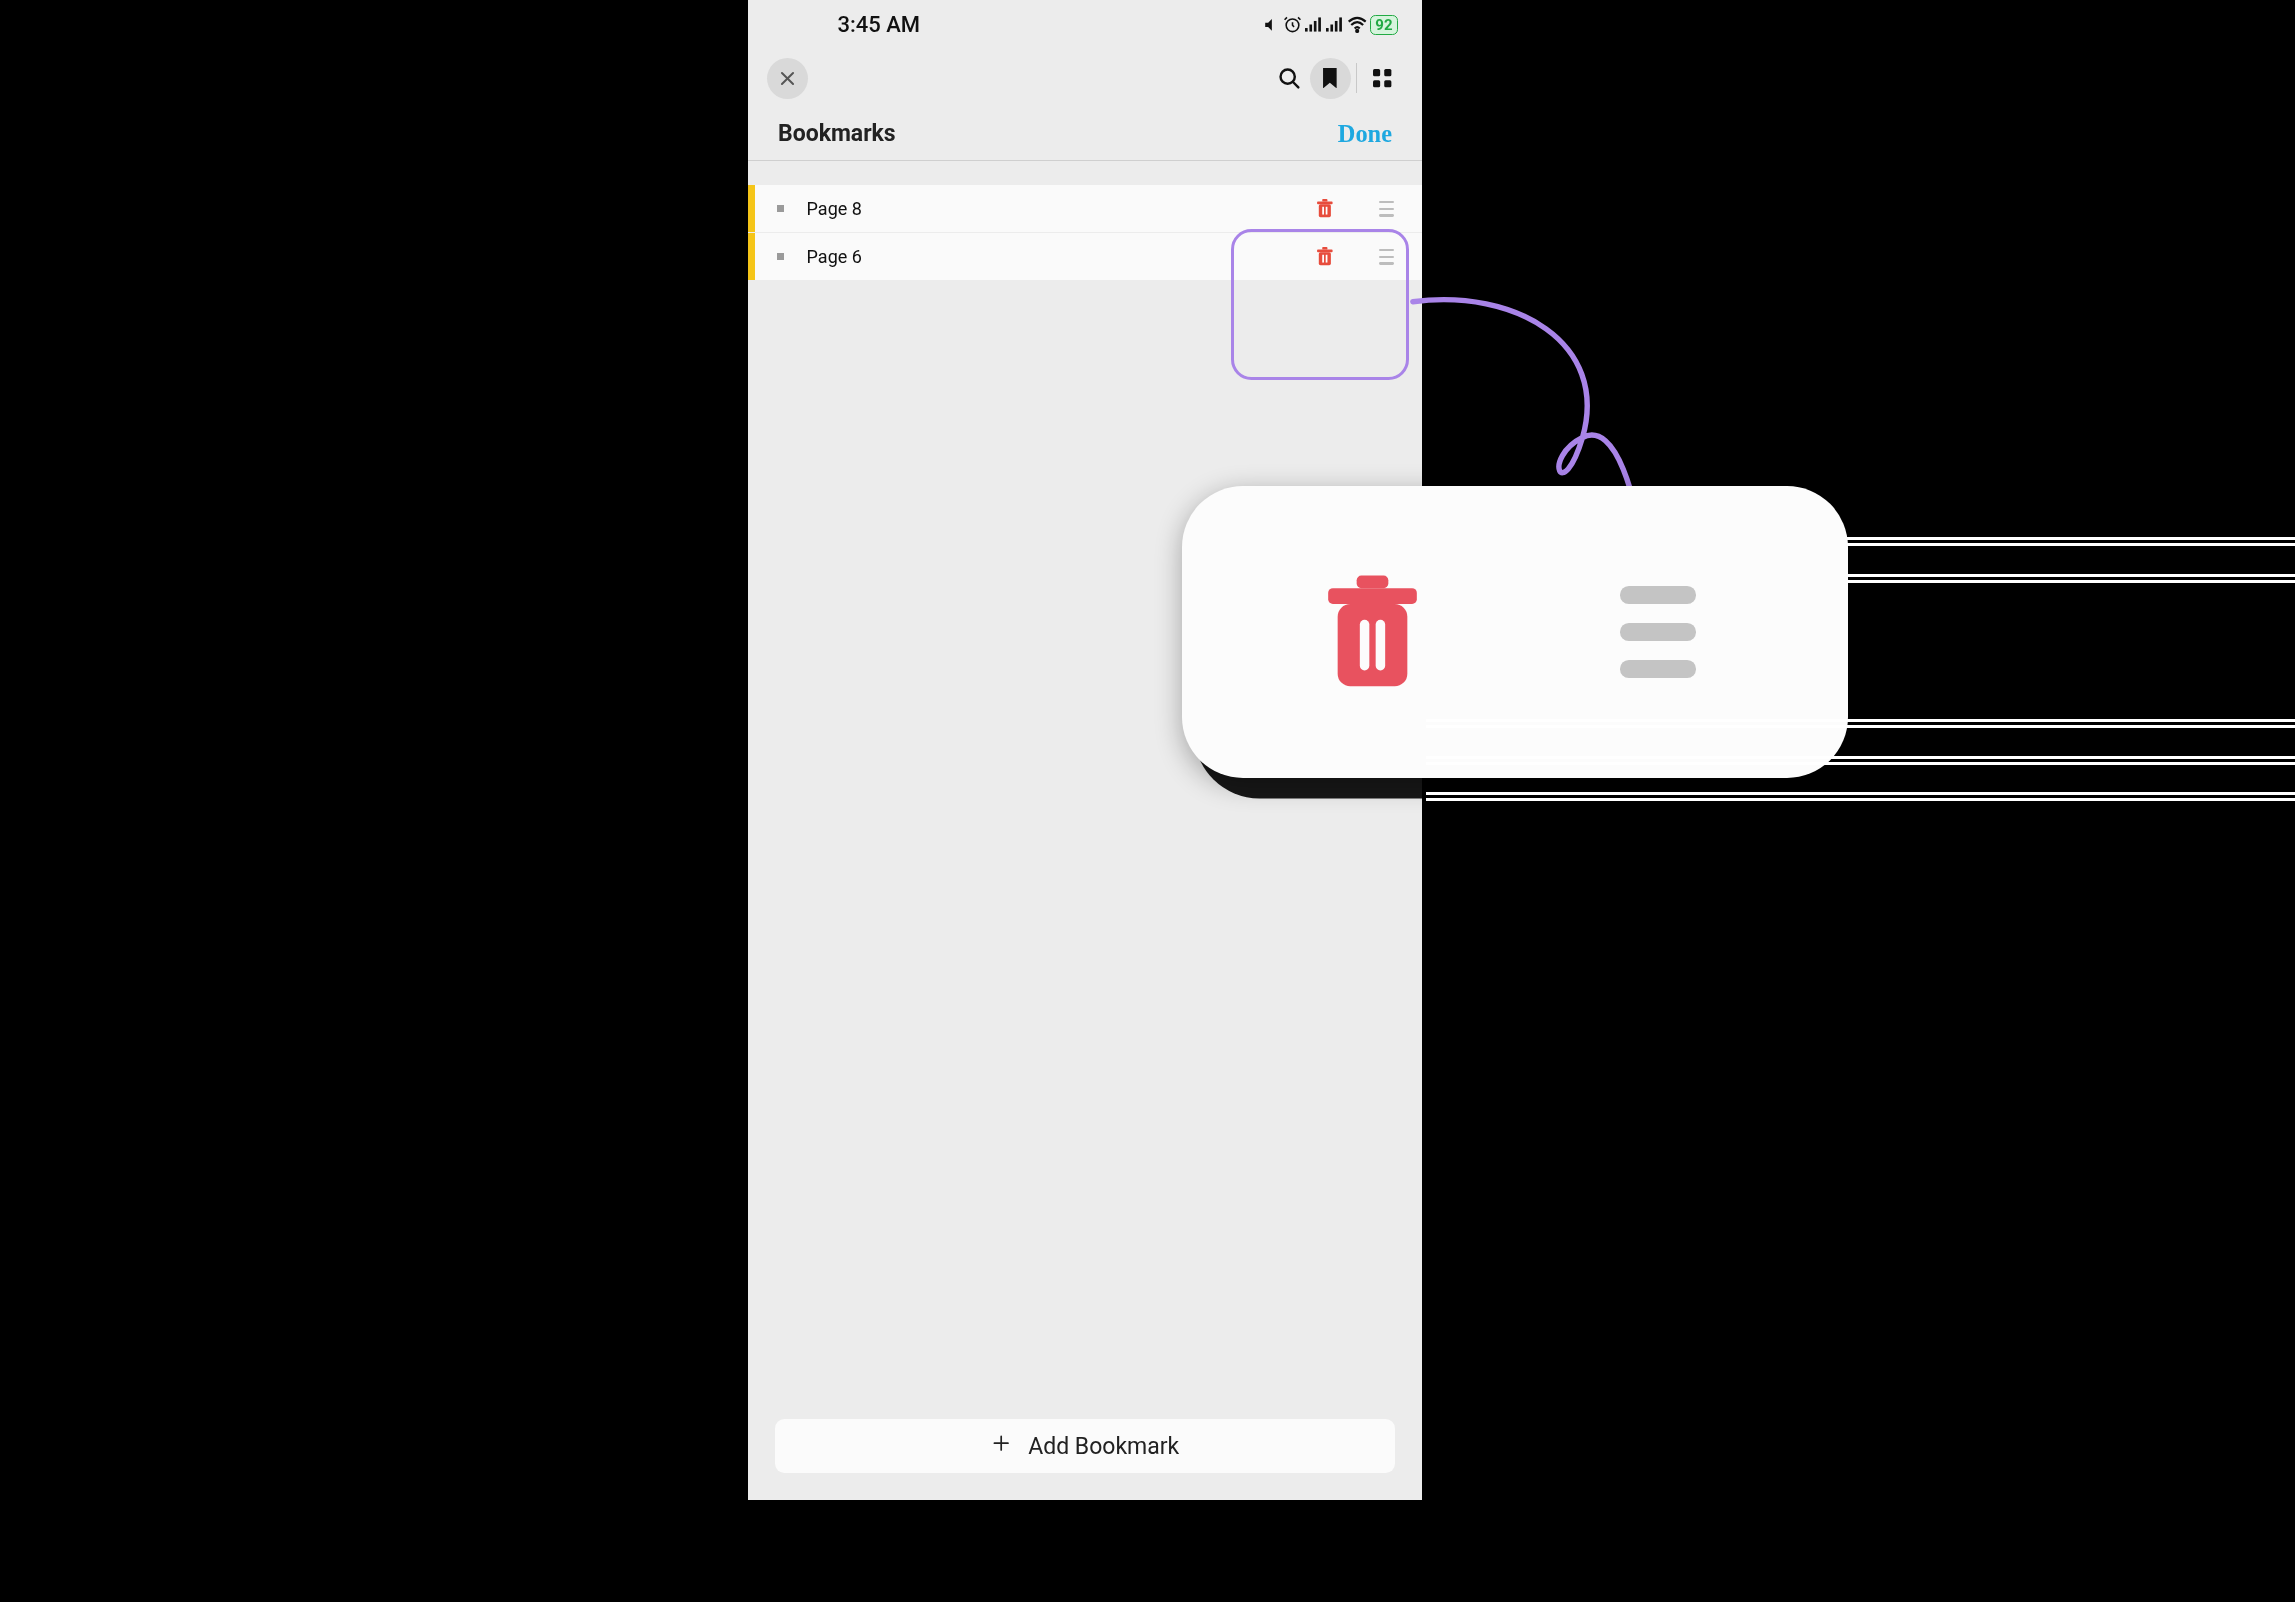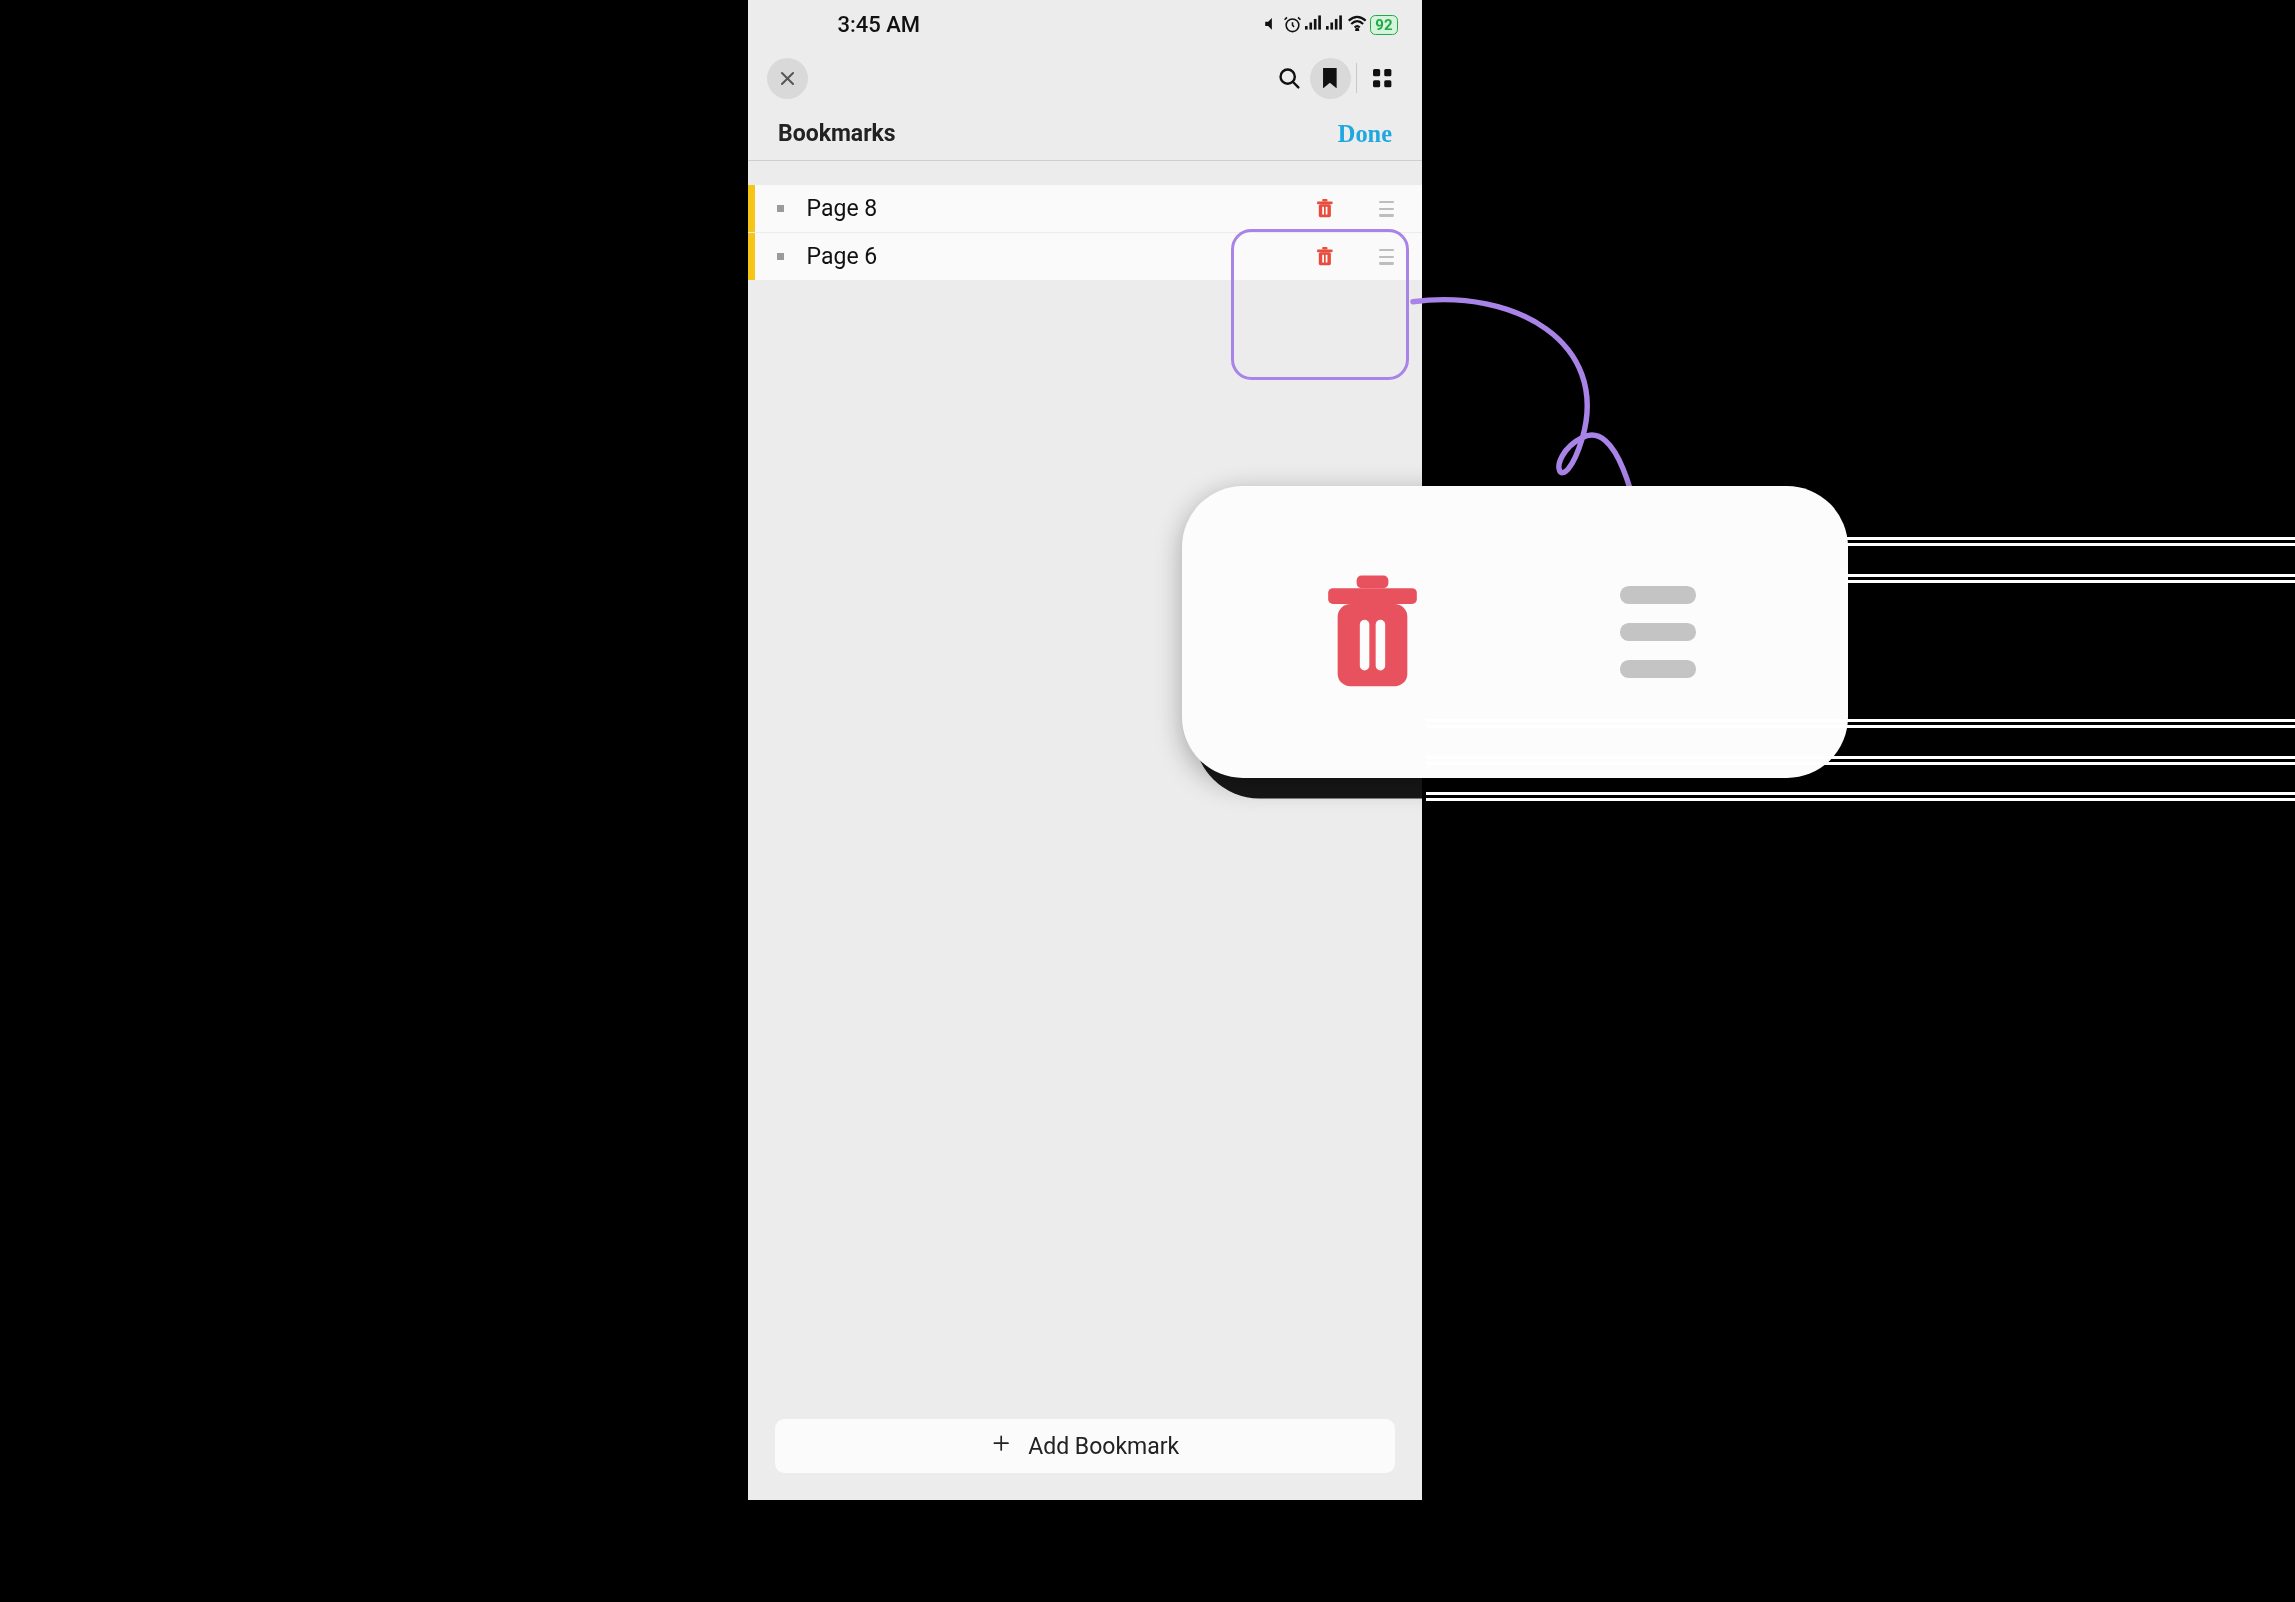--- a/index.html
+++ b/index.html
@@ -25,21 +25,21 @@
     height: 49px;
     display: flex;
     align-items: center;
     padding: 0 24.4px;
     justify-content: space-between;
     font-size: 22px;
     font-weight: 500;
     color: #111;
   }
   .status-left { padding-left: 65px; }
-  .status-right { display: flex; gap: 3px; }
+  .status-right { display: flex; align-items: center; gap: 3px; }
   .status-right svg { display: block; }
   .battery-badge {
     border: 1.4px solid #22aa44;
     color: #22aa44;
     border-radius: 5.4px;
     padding: 0 4.1px;
     font-size: 15px;
     font-weight: 700;
     line-height: 1.2;
     position: relative;
@@ -111,21 +111,21 @@
     width: 6.8px; height: 100%;
     background: #f5c518;
   }
   .row-bullet {
     width: 6.8px; height: 6.8px;
     background: #9a9a9a;
     margin-left: 22px;
     margin-right: 23px;
   }
   .row-label {
-    font-size: 23px;
+    font-size: 18px;
     color: #111;
     flex: 1;
   }
   .row-trash {
     width: 33px; height: 33px;
     display: flex; align-items: center; justify-content: center;
     margin-right: 28.5px;
     cursor: pointer;
   }
   .row-handle {

